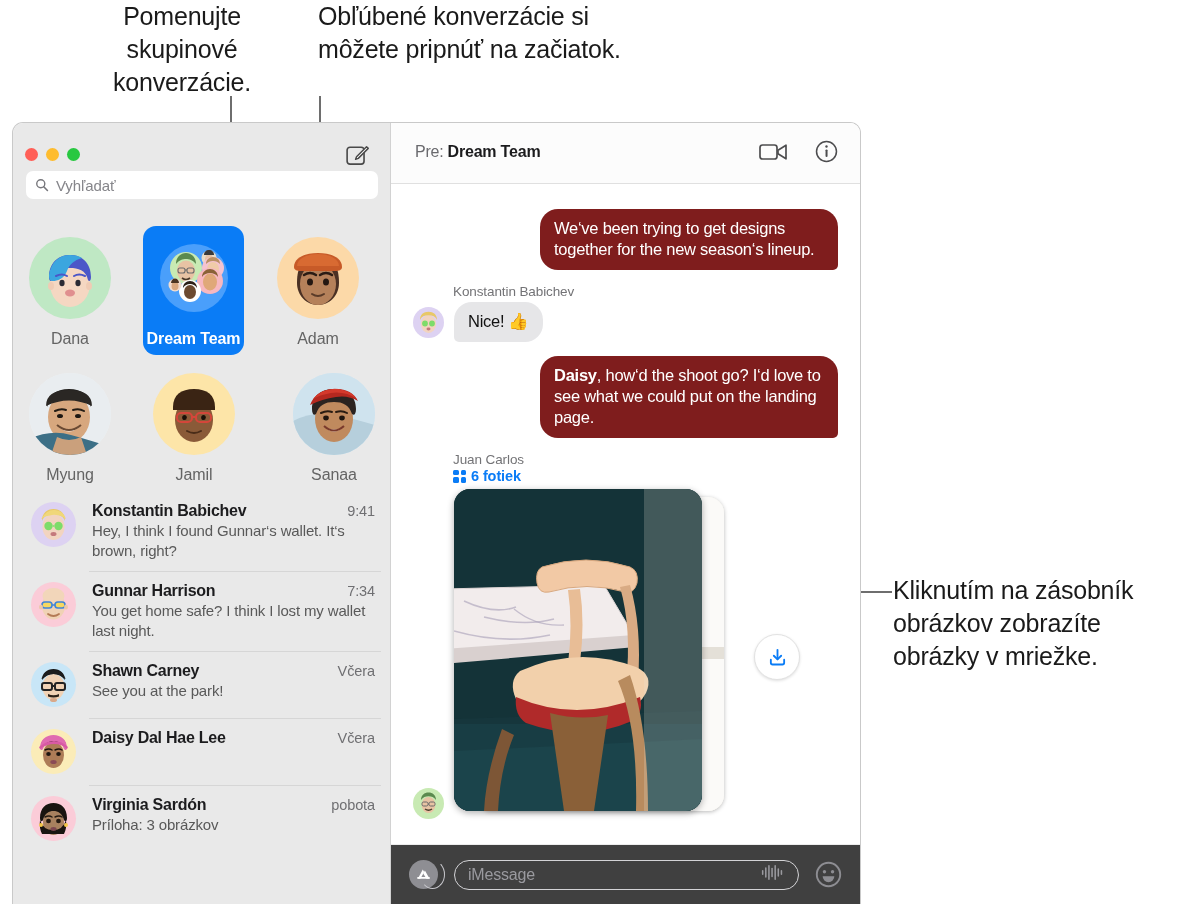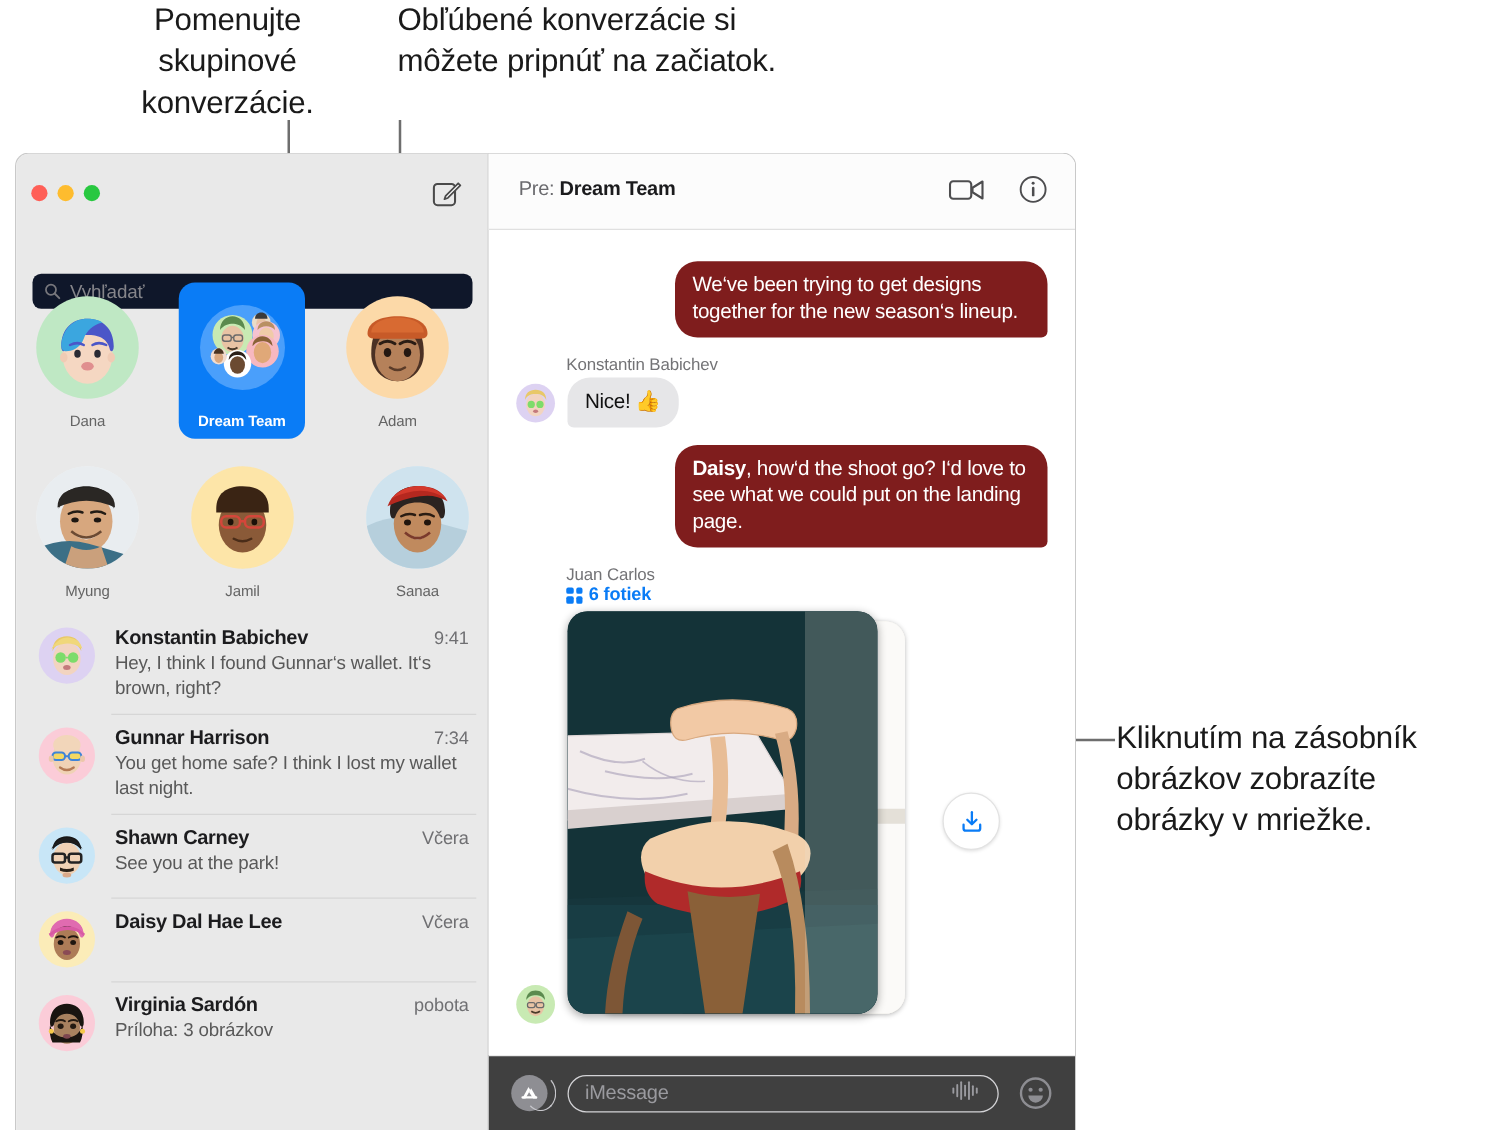--- a/index.html
+++ b/index.html
@@ -39,29 +39,29 @@
   }
   .titlebar{position:relative;height:60px;}
   .traffic{position:absolute;left:12px;top:25px;display:flex;gap:8px;}
   .dot{width:13px;height:13px;border-radius:50%;}
   .dot.r{background:#ff5f57;}
   .dot.y{background:#febc2e;}
   .dot.g{background:#28c840;}
   .compose{position:absolute;right:20px;top:20px;width:25px;height:25px;}
 
   .searchwrap{position:absolute;left:13px;top:48px;width:352px;height:28px;
-    background:#0f172a;border-radius:7px;display:flex;align-items:center;padding:0 9px;box-sizing:border-box;margin-top:48px;}
+    background:#ffffff;border-radius:7px;display:flex;align-items:center;padding:0 9px;box-sizing:border-box;}
   .searchwrap svg{flex:0 0 auto;}
   .searchplace{color:#85858a;font-size:15px;margin-left:7px;letter-spacing:-0.1px;}
 
   
   .pins{position:absolute;left:0;top:106px;width:378px;height:262px;}
   .pin{position:absolute;width:98px;text-align:center;}
   .pin .ava{width:82px;height:82px;border-radius:50%;margin:0 auto;position:relative;overflow:hidden;}
-  .pin .nm{font-size:12px;color:#646464;margin-top:11px;letter-spacing:-0.1px;}
+  .pin .nm{font-size:16px;color:#646464;margin-top:11px;letter-spacing:-0.1px;}
   .pin.sel{background:#0a7cf6;border-radius:13px;padding:11px 0 7px;width:101px;}
   .pin.sel .nm{color:#ffffff;font-weight:600;}
 
   
   .convs{position:absolute;left:0;top:368px;width:378px;bottom:0;overflow:hidden;}
   .row{position:relative;display:flex;padding:11px 16px 11px 18px;box-sizing:border-box;}
   .row+.row::before{content:"";position:absolute;left:76px;right:10px;top:0;height:1px;background:#d6d6d6;}
   .row .rav{width:45px;height:45px;border-radius:50%;flex:0 0 auto;margin-right:16px;position:relative;overflow:hidden;}
   .rbody{flex:1 1 auto;min-width:0;}
   .rtop{display:flex;justify-content:space-between;align-items:baseline;}

